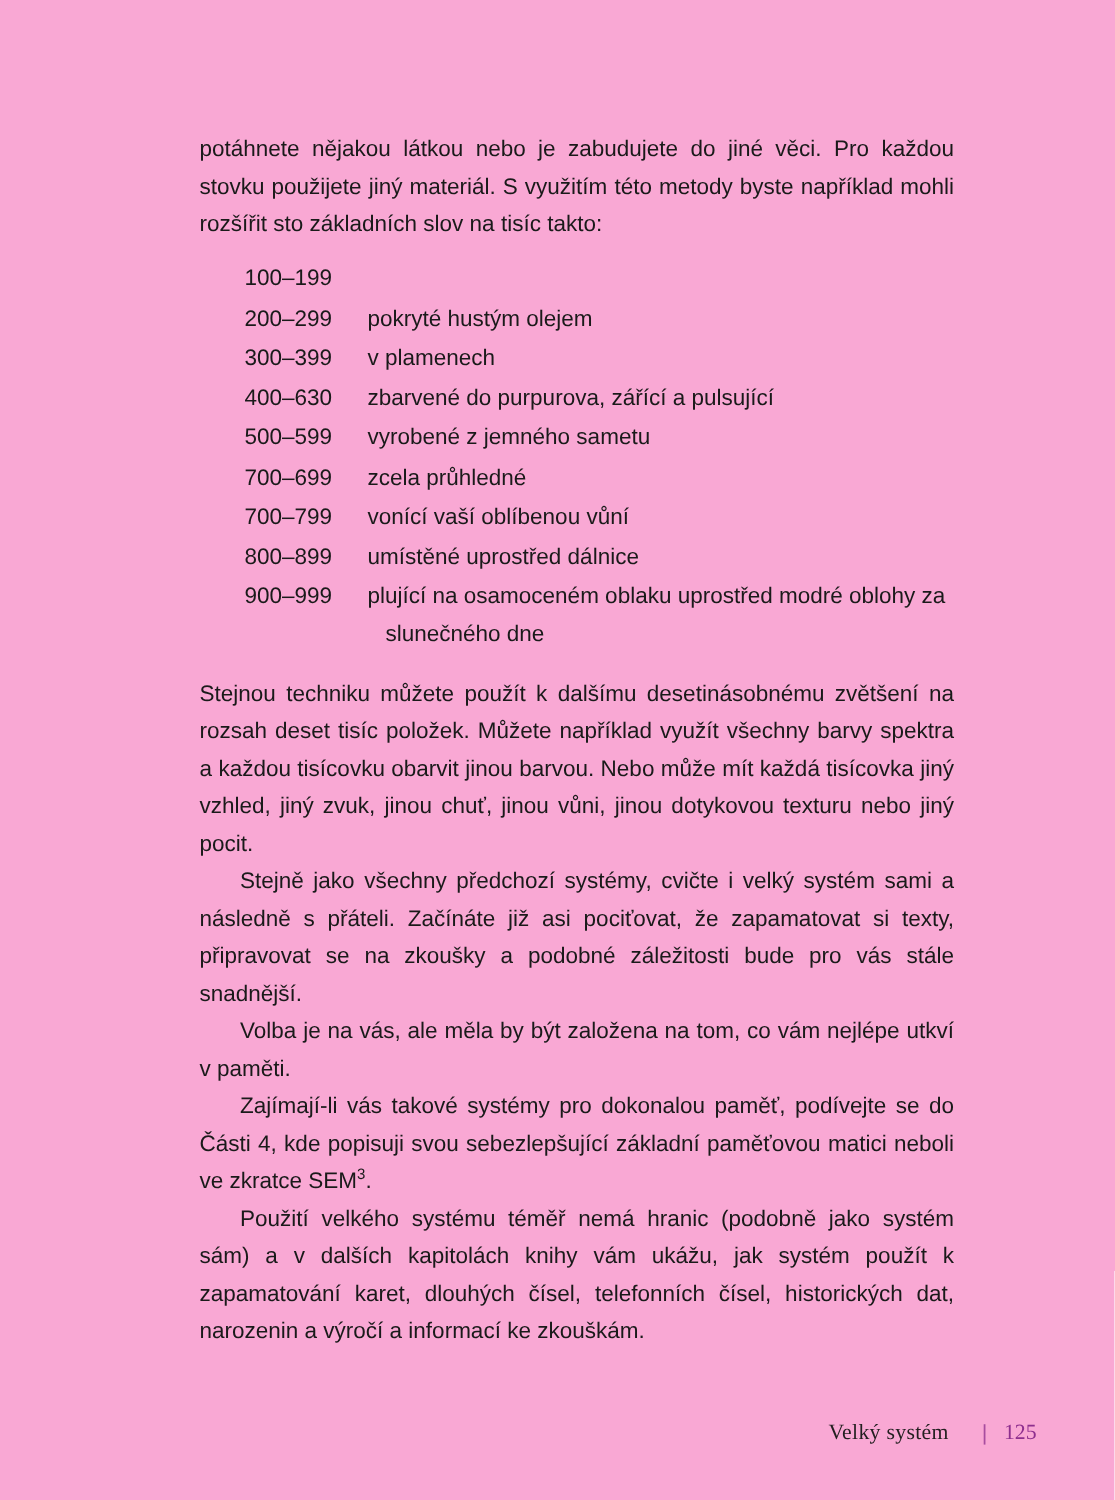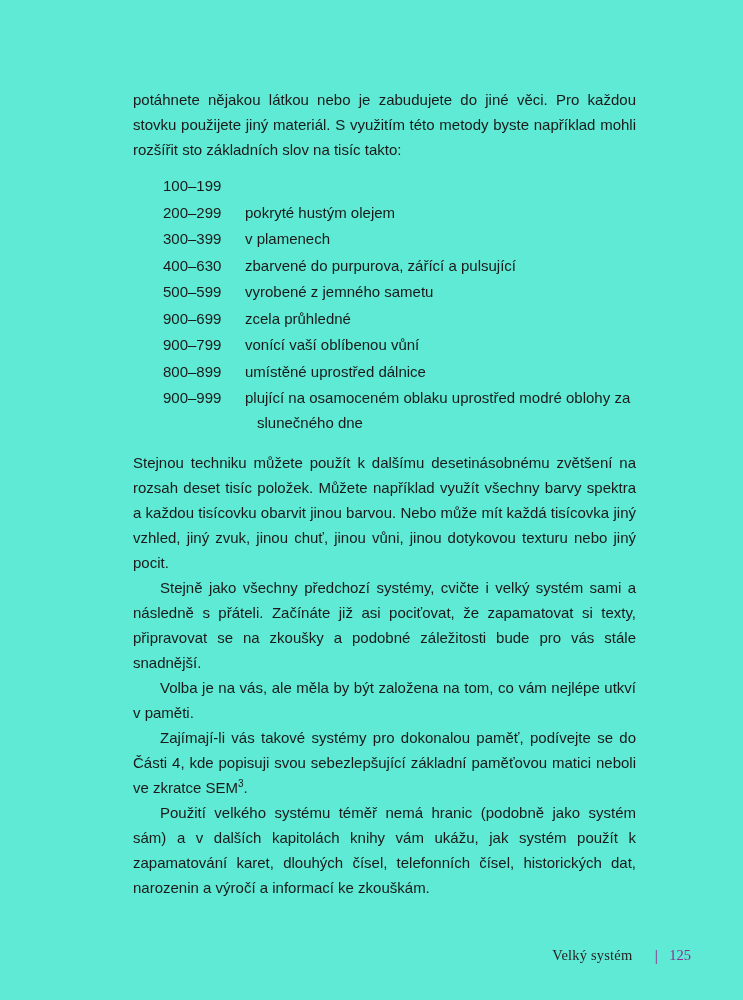--- a/index.html
+++ b/index.html
@@ -2,21 +2,21 @@
 <html lang="cs" style="--accent: #8e2f8e; --ink: #1a1a1a;"><head>
 <meta charset="utf-8">
 <style>
   :root { --accent: #8e2f8e; --ink: #1a1a1a; }
   * { margin: 0; padding: 0; box-sizing: border-box; }
   html, body { background: #ffffff; }
   .page {
     position: relative;
     width: 743px;
     height: 1000px;
-    background: #5eead4;
+    background: #f9a8d4;
     font-family: "Liberation Sans", "DejaVu Sans", sans-serif;
     color: var(--ink);
     overflow: hidden;
     margin: 0 auto;
   }
   .content {
     position: absolute;
     left: 133px;
     top: 87px;
     width: 503px;
@@ -79,25 +79,25 @@
       </div>
       <div class="list-row">
         <span class="list-range">400–630</span>
         <span class="list-text">zbarvené do purpurova, zářící a pulsující</span>
       </div>
       <div class="list-row">
         <span class="list-range">500–599</span>
         <span class="list-text">vyrobené z jemného sametu</span>
       </div>
       <div class="list-row">
-        <span class="list-range">900–699</span>
+        <span class="list-range">700–699</span>
         <span class="list-text">zcela průhledné</span>
       </div>
       <div class="list-row">
-        <span class="list-range">900–799</span>
+        <span class="list-range">700–799</span>
         <span class="list-text">vonící vaší oblíbenou vůní</span>
       </div>
       <div class="list-row">
         <span class="list-range">800–899</span>
         <span class="list-text">umístěné uprostřed dálnice</span>
       </div>
       <div class="list-row">
         <span class="list-range">900–999</span>
         <span class="list-text hang">plující na osamoceném oblaku uprostřed modré oblohy za slunečného dne</span>
       </div>

